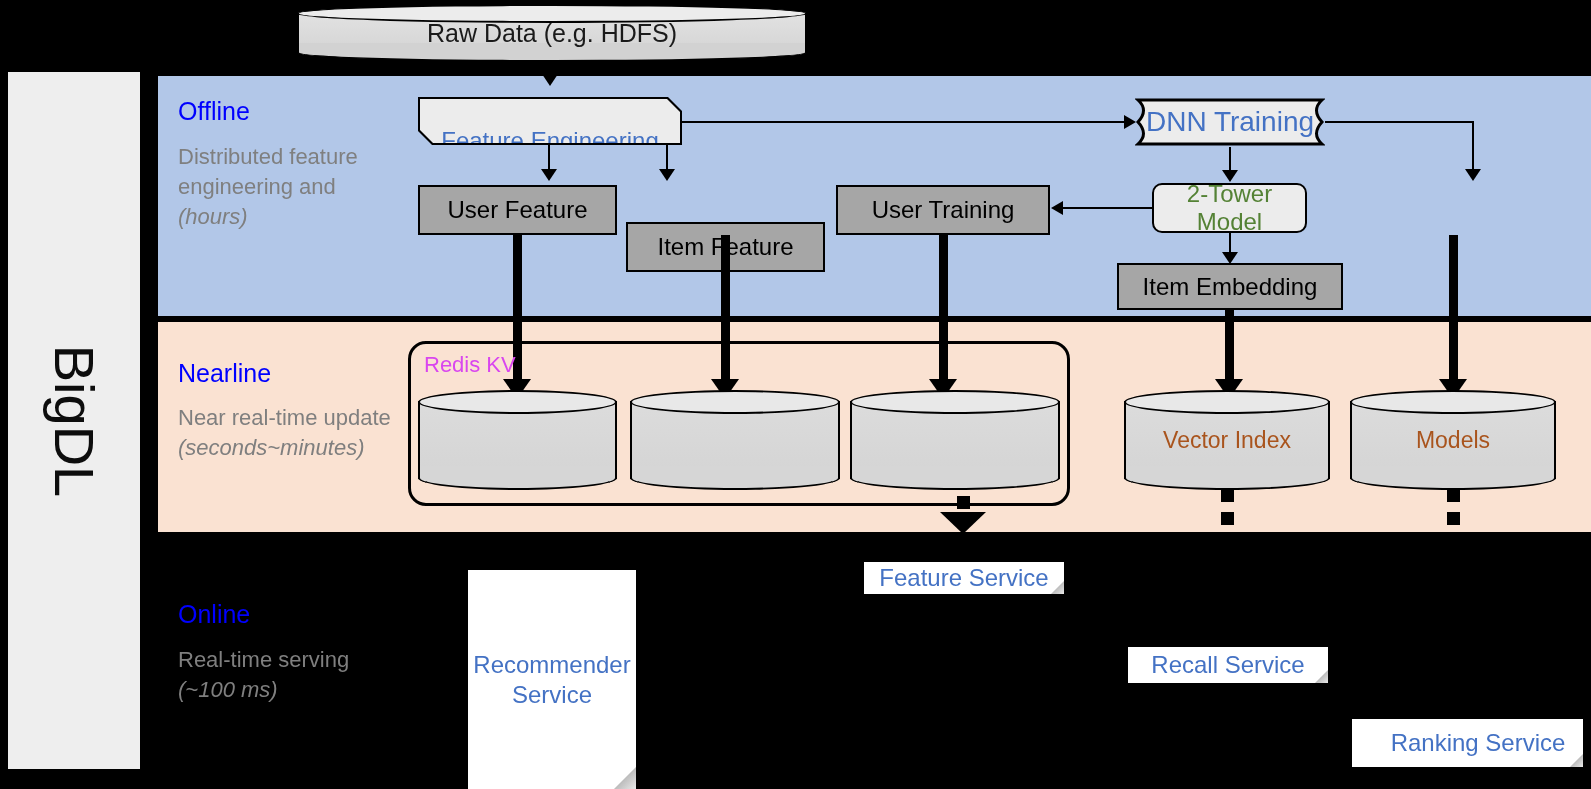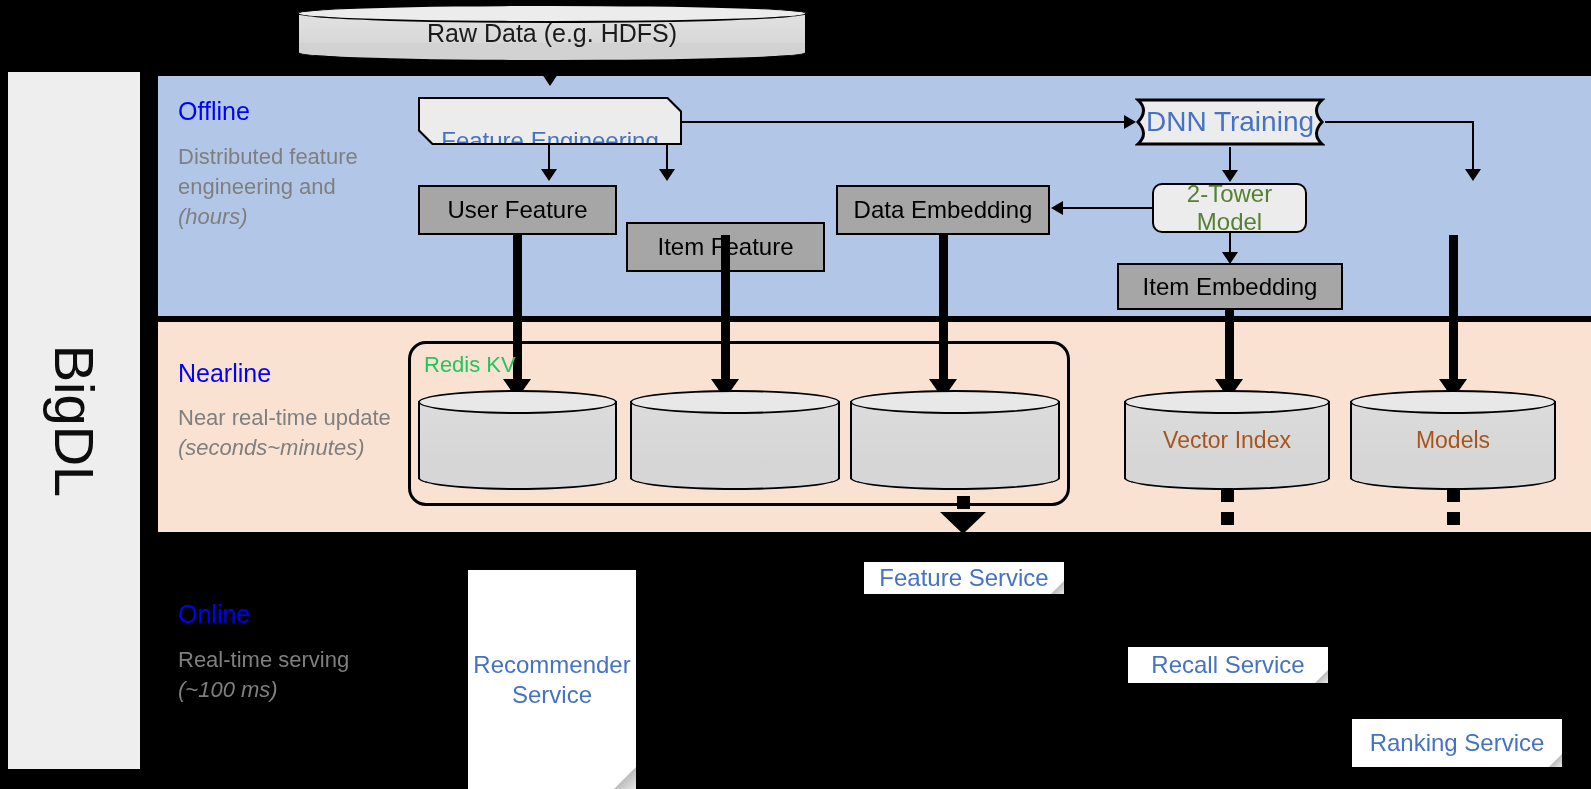--- a/index.html
+++ b/index.html
@@ -78,21 +78,21 @@
      background:#ececec;border:2px solid #000;border-radius:50%;box-sizing:border-box;}
   #raw-data .bot{position:absolute;left:0;right:0;bottom:0;height:19px;
      border:2px solid #000;border-top:none;border-radius:0 0 50% 50%;
      box-sizing:border-box;background:#d2d2d2;}
   #raw-data .cap{position:absolute;left:0;right:0;top:50%;transform:translateY(-50%);
      text-align:center;font-size:25px;color:#1a1a1a;z-index:3;}
 
   
   #redis-group{position:absolute;left:408px;top:341px;width:662px;height:165px;
      border:3px solid #000;border-radius:18px;background:transparent;box-sizing:border-box;}
-  #redis-label{position:absolute;left:424px;top:352px;font-size:22px;color:#22c55e;}
+  #redis-label{position:absolute;left:424px;top:352px;font-size:22px;color:#d946ef;}
 
   
   .ln{position:absolute;background:#000;}
   .thin-v{width:2px;}
   .thin-h{height:2px;}
   .thick-v{width:9px;}
   .arrow-thin-down{position:absolute;width:0;height:0;
      border-left:8px solid transparent;border-right:8px solid transparent;
      border-top:12px solid #000;}
   .arrow-thin-right{position:absolute;width:0;height:0;
@@ -170,21 +170,21 @@
   <div class="ln thin-v" style="left:666px;top:145px;height:26px;"></div>
   <div class="arrow-thin-down" style="left:659px;top:169px;"></div>
 
   <div class="box gray-box" style="left:418px;top:185px;width:199px;height:50px;">
     <span>User Feature</span>
   </div>
   <div class="box gray-box" style="left:626px;top:185px;width:199px;height:50px;margin-top:37px;">
     <span>Item Feature</span>
   </div>
   <div class="box gray-box" style="left:836px;top:185px;width:214px;height:50px;">
-    <span>Data Embedding</span>
+    <span>User Training</span>
   </div>
 
   <div class="ln thin-v" style="left:1229px;top:147px;height:25px;"></div>
   <div class="arrow-thin-down" style="left:1222px;top:170px;"></div>
 
   <div class="ln thin-h" style="left:1325px;top:121px;width:149px;"></div>
   <div class="ln thin-v" style="left:1472px;top:121px;height:50px;"></div>
   <div class="arrow-thin-down" style="left:1465px;top:169px;"></div>
 
   <div class="box proc-box round-box green-txt" style="left:1152px;top:183px;width:155px;height:50px;">
@@ -267,18 +267,18 @@
   <div class="doc small" id="feature-service" style="left:864px;top:562px;width:200px;height:32px;font-size:24px;">
     <span>Feature Service</span>
     <div class="fold"></div>
   </div>
 
   <div class="doc small" id="recall-service" style="left:1128px;top:647px;width:200px;height:36px;font-size:24px;">
     <span>Recall Service</span>
     <div class="fold"></div>
   </div>
 
-  <div class="doc small" id="ranking-service" style="left:1352px;top:719px;width:210px;height:48px;font-size:24px;">
+  <div class="doc small" id="ranking-service" style="left:1352px;top:719px;width:210px;height:48px;font-size:24px;padding-left:21px;">
     <span>Ranking Service</span>
     <div class="fold"></div>
   </div>
 
 </div>
 
 </body></html>

